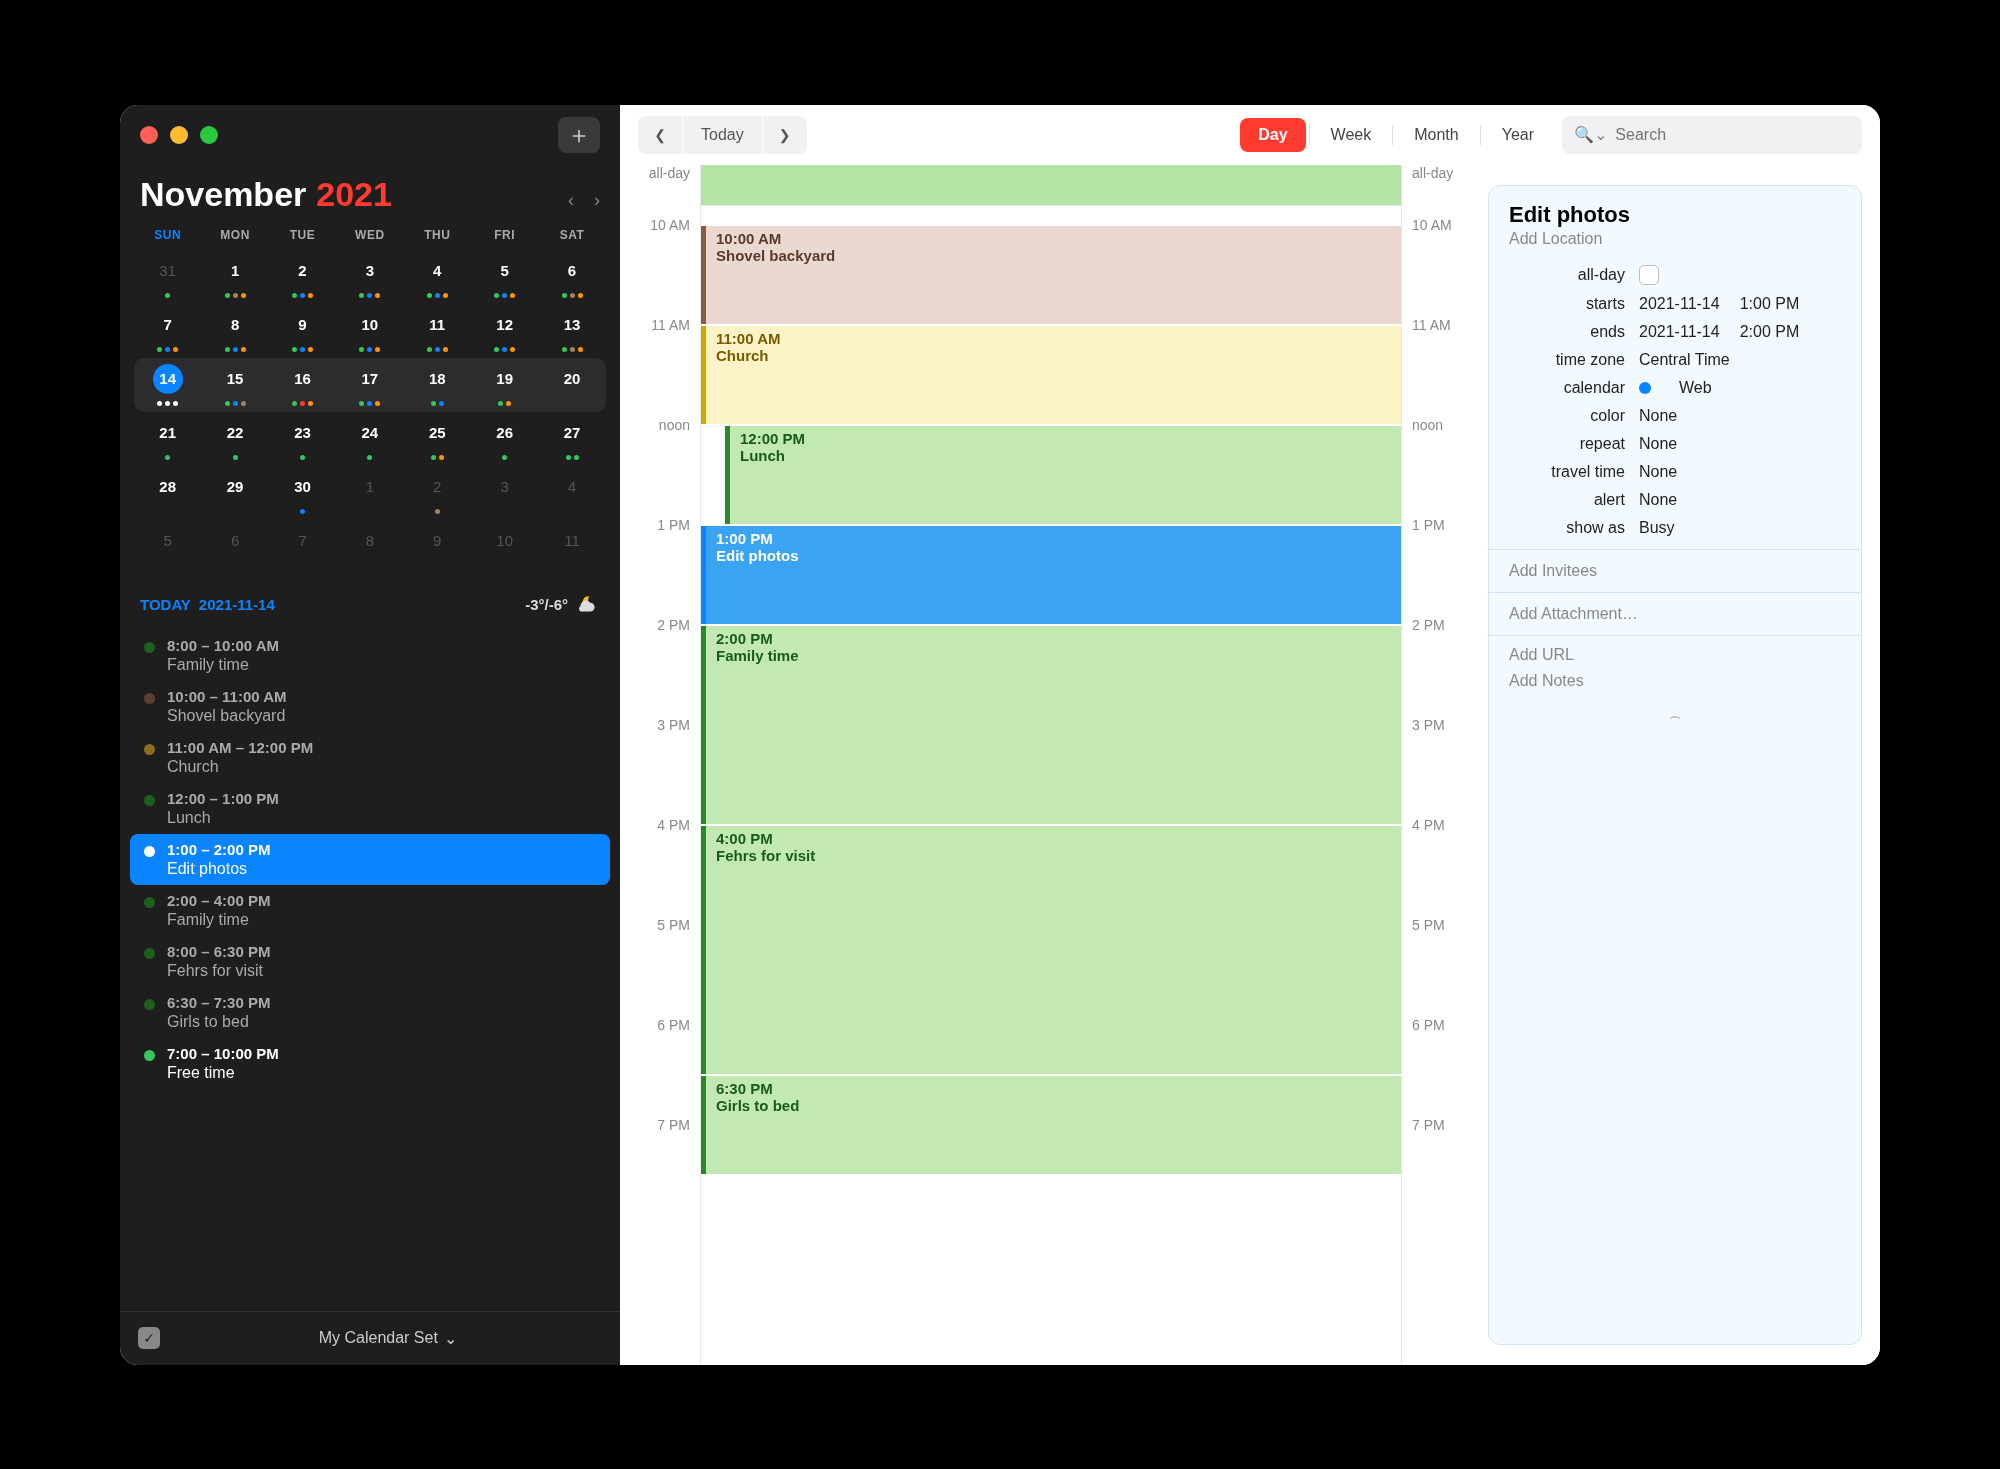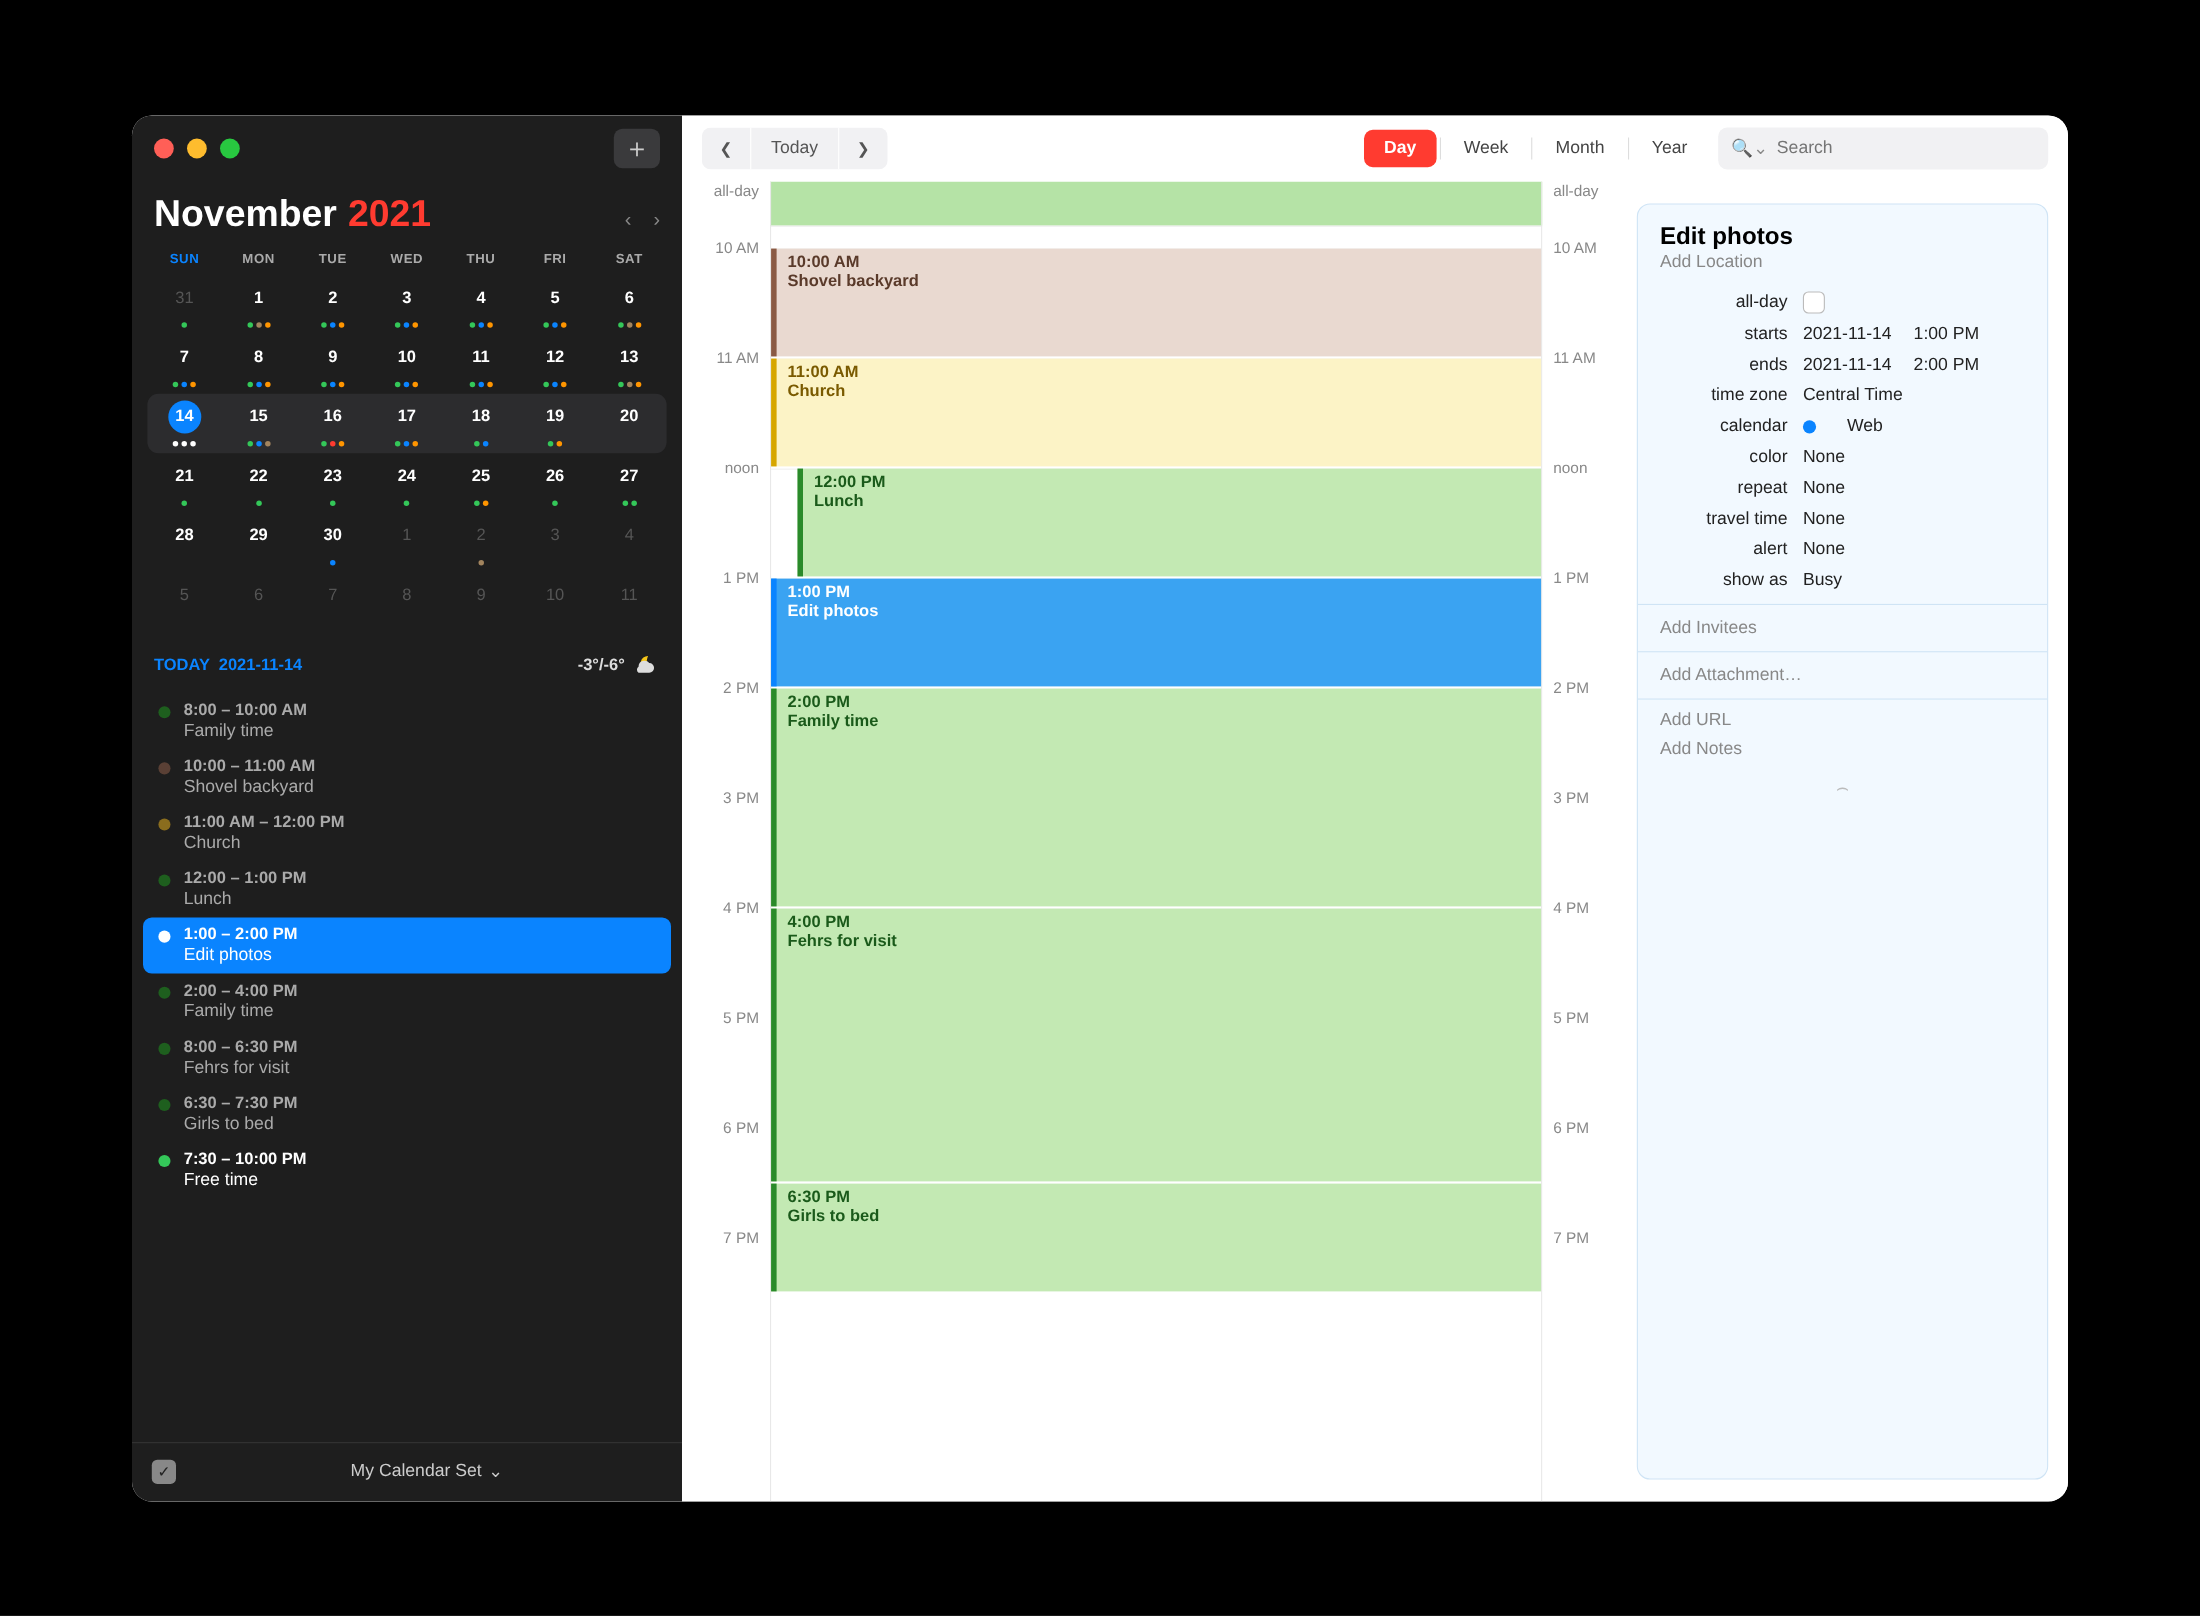--- a/index.html
+++ b/index.html
@@ -363,21 +363,21 @@
         <div class="agenda-item">
           <div class="agenda-dot" style="background: rgb(30, 95, 30);"></div>
           <div class="agenda-text">
             <div class="agenda-time">6:30 – 7:30 PM</div>
             <div class="agenda-title">Girls to bed</div>
           </div>
         </div>
         <div class="agenda-item free">
           <div class="agenda-dot" style="background: rgb(52, 199, 89);"></div>
           <div class="agenda-text">
-            <div class="agenda-time">7:30 – 10:00 PM</div>
+            <div class="agenda-time">7:00 – 10:00 PM</div>
             <div class="agenda-title">Free time</div>
           </div>
         </div>
       </div>
 
     <div class="bottom-bar">
       <div class="bottom-check">✓</div>
       <div class="bottom-set">
         <span>My Calendar Set</span>
         <span>⌄</span>

